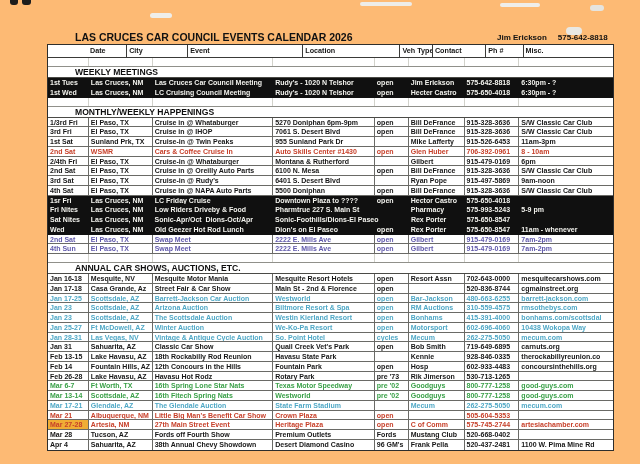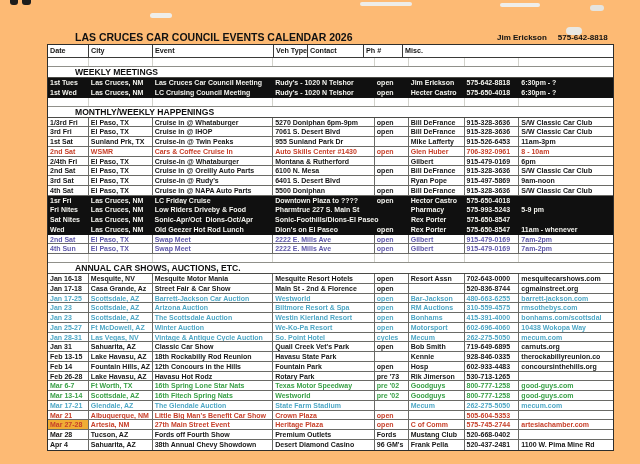--- a/index.html
+++ b/index.html
@@ -74,23 +74,24 @@
 
   <div class="title">LAS CRUCES CAR COUNCIL EVENTS CALENDAR 2026</div>
 
   <div class="contact">
     <span>Jim Erickson</span>
     <span>575-642-8818</span>
   </div>
 
   <div class="table">
     <div class="row header">
-        <div class="cell" style="width: 41px;">Date</div>
+        <div class="cell" style="width: 41px; margin-left: 40px;">Date</div>
         <div class="cell" style="width: 64px;">City</div>
         <div class="cell" style="width: 121px;">Event</div>
+        <div class="cell" style="width: 102px;">Location</div>
         <div class="cell" style="width: 34px;">Veh Type</div>
         <div class="cell" style="width: 56px;">Contact</div>
         <div class="cell" style="width: 39px;">Ph #</div>
         <div class="cell" style="width: 94px;">Misc.</div>
       </div>
   <div class="row blank">
         <div class="cell" style="width: 41px;"></div>
         <div class="cell" style="width: 64px;"></div>
         <div class="cell" style="width: 121px;"></div>
         <div class="cell" style="width: 102px;"></div>

